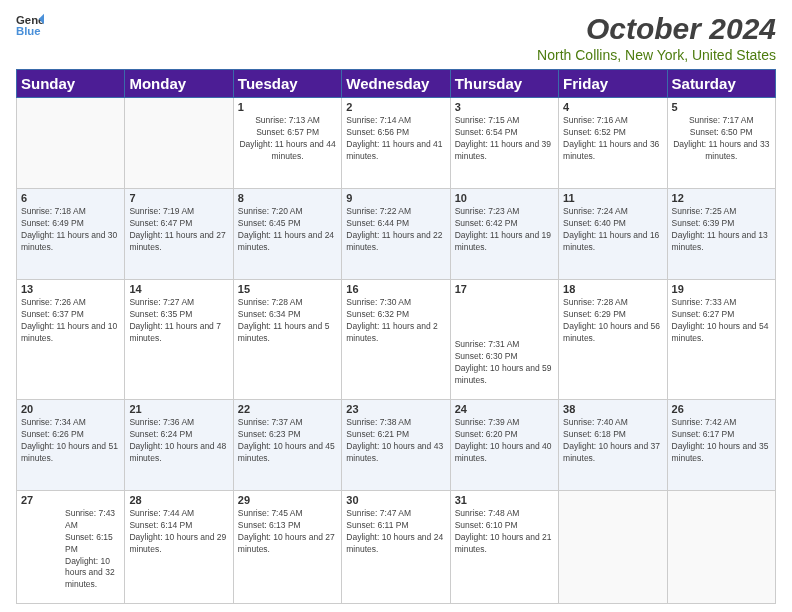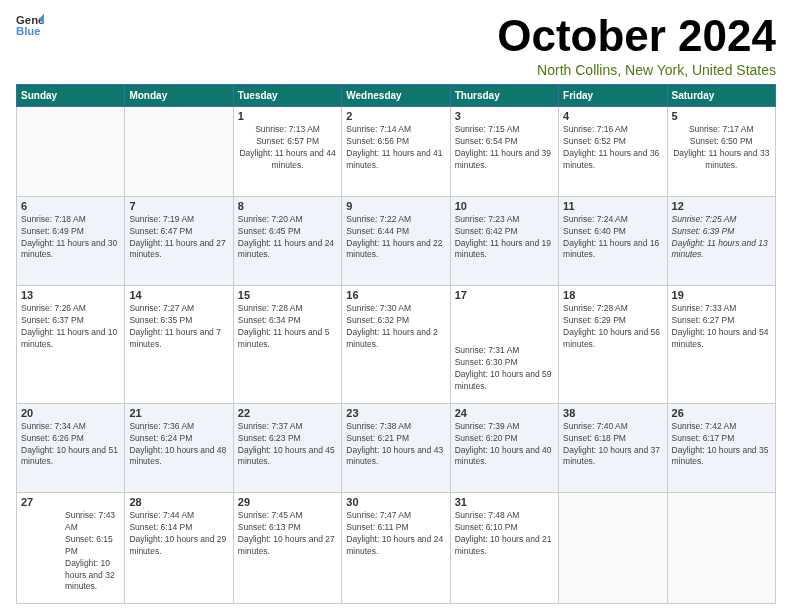--- a/index.html
+++ b/index.html
@@ -29,41 +29,42 @@
       gap: 4px;
     }
     .logo-icon {
       width: 28px;
       height: 28px;
     }
     .title-block {
       text-align: right;
     }
     .main-title {
-      font-size: 44px;
+      font-size: 30px;
       font-weight: bold;
-      color: #000000;
+      color: #404040;
       line-height: 1.1;
+      font-style: italic;
     }
     .subtitle {
       font-size: 14px;
       color: #4d7c0f;
       margin-top: 2px;
     }
     .calendar {
       flex: 1;
       border: 1px solid #ccc;
       border-collapse: collapse;
       width: 100%;
       table-layout: fixed;
     }
     .calendar th {
-      background: #0f766e;
+      background: #4c1d95;
       color: #fff;
-      font-size: 10px;
+      font-size: 15px;
       font-weight: bold;
       padding: 5px 4px;
       text-align: left;
       border: 1px solid #3a6aaa;
     }
     .calendar td {
       border: 1px solid #ccc;
       vertical-align: top;
       padding: 3px 4px;
       font-size: 9px;
@@ -189,21 +190,21 @@
 Daylight: 11 hours and 19 minutes.</div>
           </td>
           <td>
             <div class="day-num">11</div>
             <div class="day-info" style="white-space: pre-line;">Sunrise: 7:24 AM
 Sunset: 6:40 PM
 Daylight: 11 hours and 16 minutes.</div>
           </td>
           <td>
             <div class="day-num">12</div>
-            <div class="day-info" style="white-space: pre-line; font-style: italic;">Sunrise: 7:25 AM
+            <div class="day-info" style="white-space: pre-line;">Sunrise: 7:25 AM
 Sunset: 6:39 PM
 Daylight: 11 hours and 13 minutes.</div>
           </td>
         </tr>
         <tr>
           <td>
             <div class="day-num">13</div>
             <div class="day-info" style="white-space: pre-line;">Sunrise: 7:26 AM
 Sunset: 6:37 PM
 Daylight: 11 hours and 10 minutes.</div>

